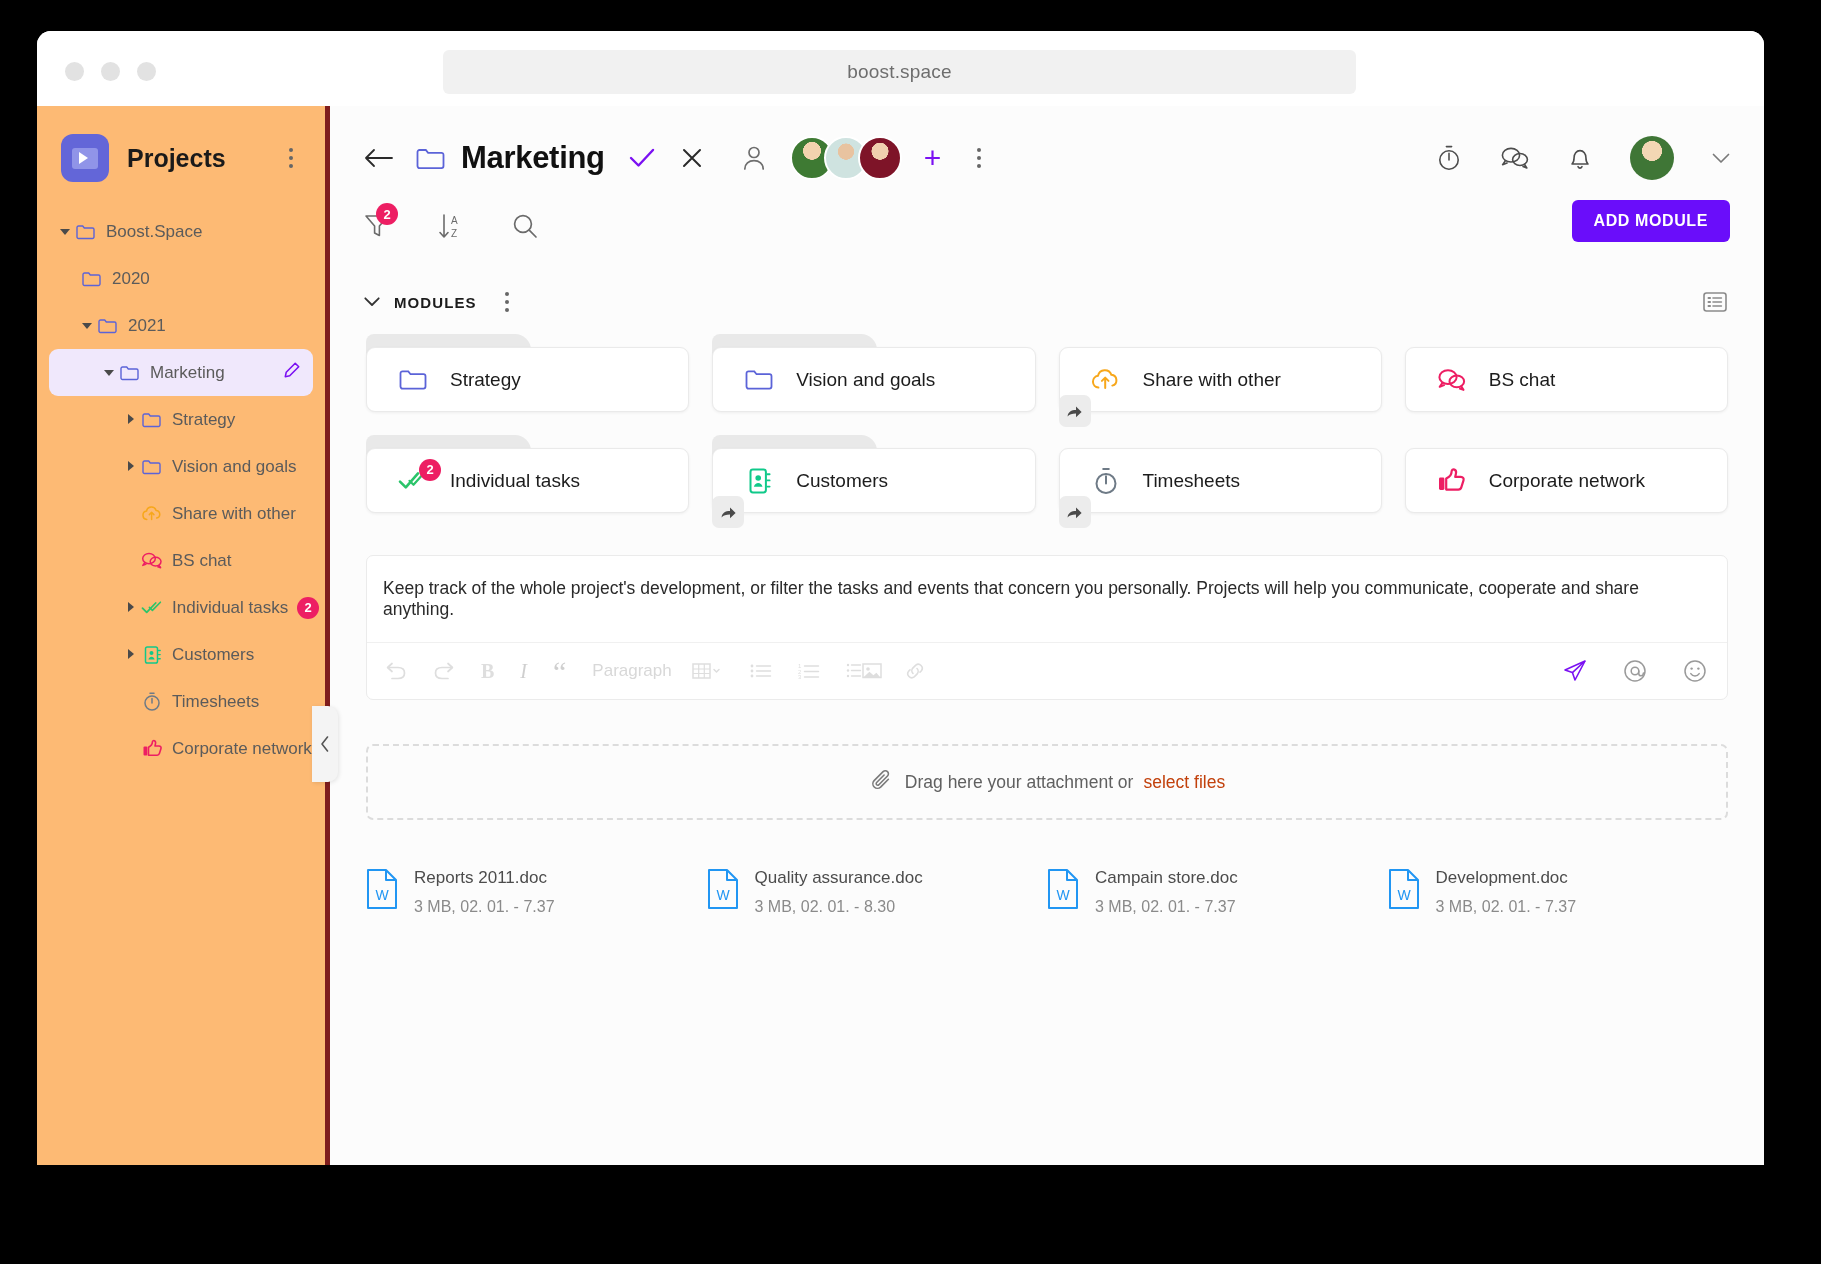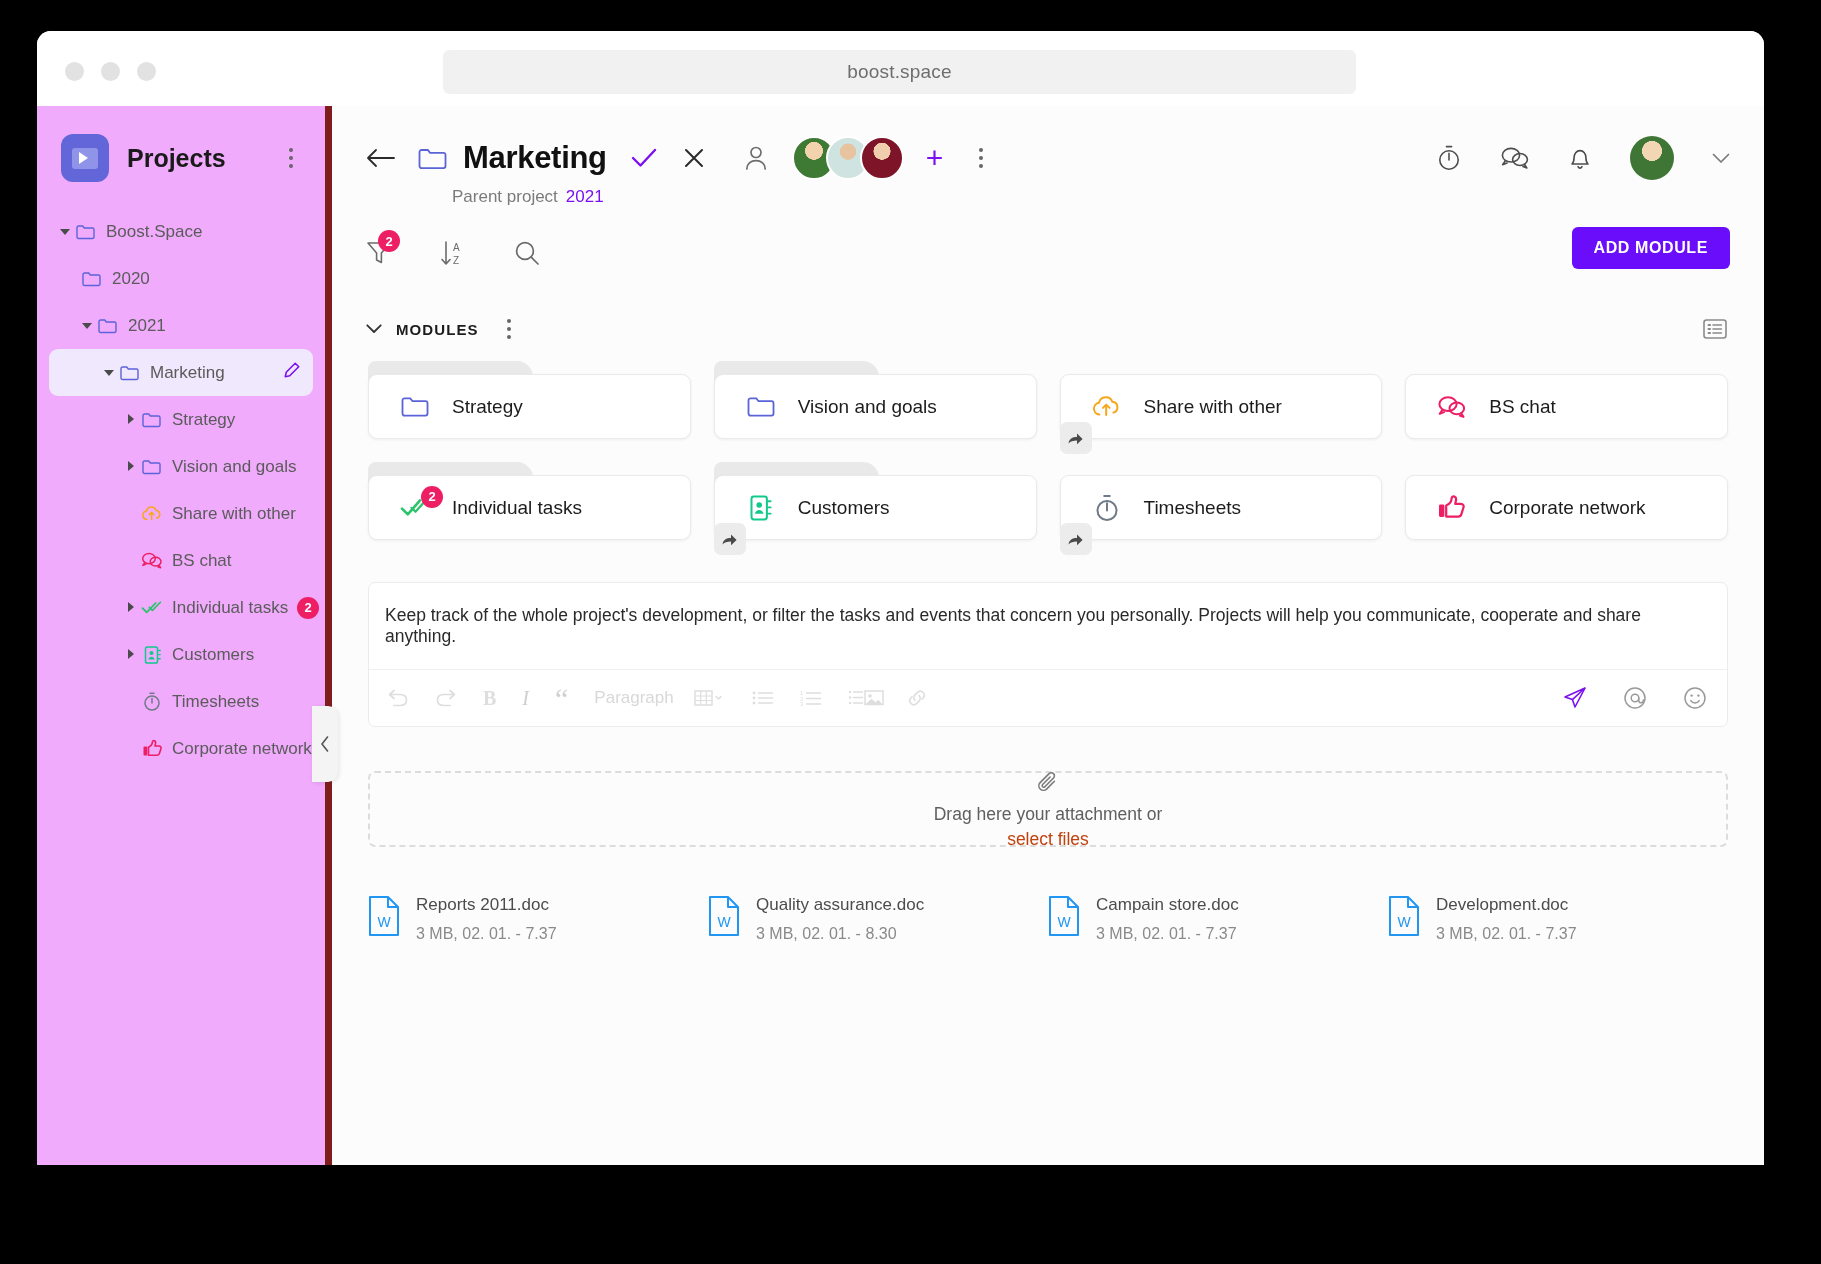--- a/index.html
+++ b/index.html
@@ -17,21 +17,21 @@
   .chrome{height:75px;background:#fff;position:relative;}
   .dots{position:absolute;left:28px;top:31px;display:flex;gap:17px;}
   .dot{width:19px;height:19px;border-radius:50%;background:#e2e2e2;}
   .urlbar{
     position:absolute;left:406px;top:19px;width:913px;height:44px;
     background:#f1f1f1;border-radius:6px;display:flex;align-items:center;justify-content:center;
     color:#6e6e6e;font-size:19px;letter-spacing:.2px;
   }
   
   .app{display:flex;height:1059px;background:#fff;}
-  .sidebar{width:288px;flex:0 0 288px;background:#f0abfc;border-right:7px solid #7f1d1d;position:relative;}
+  .sidebar{width:288px;flex:0 0 288px;background:#fdba74;border-right:5px solid #7f1d1d;position:relative;}
   .main{flex:1;background:#fcfcfc;position:relative;overflow:hidden;}
 
   
   .side-head{display:flex;align-items:center;padding:28px 24px 0 24px;}
   .logo{
     width:48px;height:48px;border-radius:12px;background:#6366d8;
     display:flex;align-items:center;justify-content:center;flex:0 0 48px;
   }
   .logo .inner{width:26px;height:21px;background:#9094e8;border-radius:3px;position:relative;}
   .logo .inner:after{content:"";position:absolute;left:7px;top:4px;width:0;height:0;
@@ -127,21 +127,21 @@
   .editor{margin:42px 36px 16px 36px;border:1px solid #ebebeb;border-radius:7px;background:#fff;}
   .ed-text{padding:22px 16px 22px 16px;font-size:17.5px;color:#2a2a2a;border-bottom:1px solid #f0f0f0;}
   .ed-tools{display:flex;align-items:center;height:56px;padding:0 18px;position:relative;}
   .etool{margin-right:26px;color:#dcdcdc;display:flex;align-items:center;cursor:pointer;}
   .etool.para{font-size:17px;color:#d8d8d8;margin-right:20px;}
   .ed-right{position:absolute;right:20px;display:flex;align-items:center;gap:36px;}
 
   
   .drop{
     margin:44px 36px 0 36px;height:72px;border:2px dashed #dcdcdc;border-radius:7px;
-    display:flex;align-items:center;justify-content:center;color:#606060;font-size:17.5px;gap:4px;cursor:pointer;flex-direction:column;
+    display:flex;align-items:center;justify-content:center;color:#606060;font-size:17.5px;gap:10px;cursor:pointer;
   }
   .drop a{color:#c2410c;text-decoration:none;}
 
   
   .files{display:grid;grid-template-columns:repeat(4,1fr);padding:48px 36px 0 36px;}
   .file{display:flex;align-items:flex-start;gap:16px;}
   .fname{font-size:17px;color:#4c4c4c;}
   .fmeta{font-size:16px;color:#8a8a8a;margin-top:10px;}
 </style>
 </head>
@@ -356,23 +356,20 @@
             <span class="av av1"></span>
             <span class="av av2"></span>
             <span class="av av3"></span>
           </span>
           <span class="plus">+</span>
           <span class="kebab kebab-h">
               <i></i>
               <i></i>
               <i></i>
             </span>
-        </div>
-        <div class="parent">
-          <span>Parent project</span><a href="#">2021</a>
         </div>
 
         <div class="hright">
           <span class="hicon">
             <svg width="26" height="28" viewBox="0 0 26 28">
                 <circle cx="13" cy="16" r="9.2" fill="none" stroke="#4d4d4d" stroke-width="1.6"></circle>
                 <path d="M13 16V9.4M10.4 2.6h5.2" stroke="#4d4d4d" stroke-width="1.6" stroke-linecap="round"></path>
               </svg>
           </span>
           <span class="hicon">

